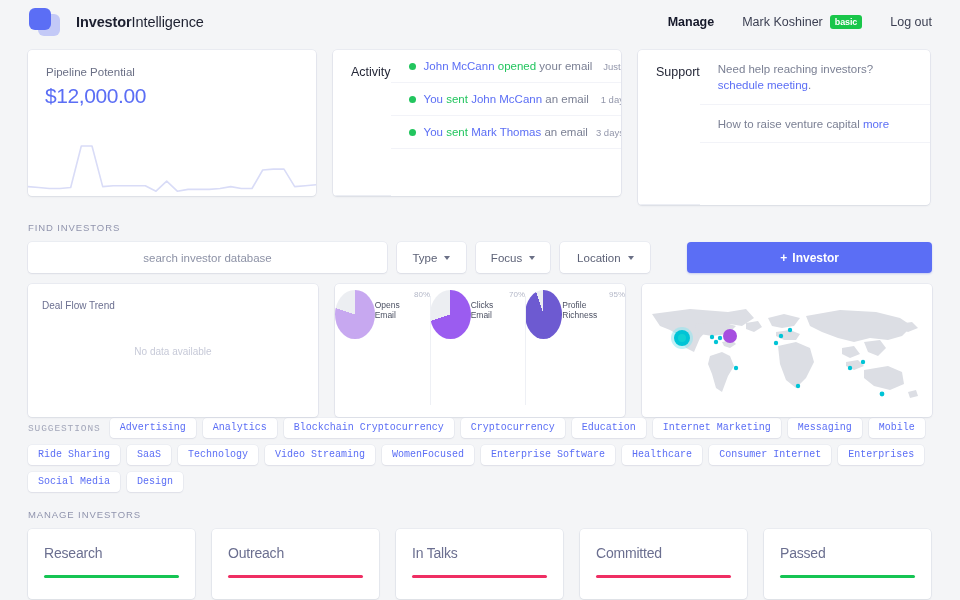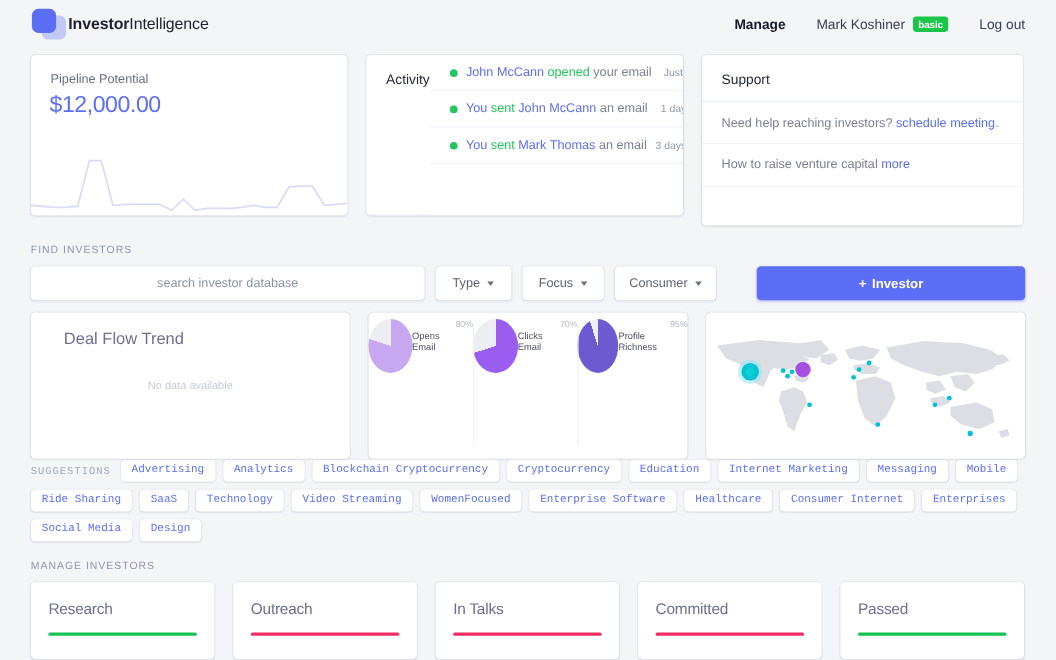--- a/index.html
+++ b/index.html
@@ -9,21 +9,21 @@
     font-family: "Liberation Sans", sans-serif;
     overflow: hidden;
   }
   .app { width: 960px; height: 600px; position: relative; }
 
   
   .header {
     height: 44px; display: flex; align-items: center;
     padding: 0 28px; background: #f4f5f7;
   }
-  .brand { display: flex; align-items: center; }
+  .brand { display: flex; align-items: center; gap: 14px; }
   .logo { position: relative; width: 34px; height: 28px; }
   .logo .sq { position: absolute; width: 22px; height: 22px; border-radius: 6px; }
   .logo .sq.back { left: 10px; top: 6px; background: #c3c9f7; }
   .logo .sq.front { left: 1px; top: 0px; background: #5b6ef5; }
   .brand-name { font-size: 14.5px; color: #1d2030; letter-spacing: -0.1px; }
   .brand-name b { font-weight: 700; }
   .brand-name span.light { font-weight: 400; }
   .nav { margin-left: auto; display: flex; align-items: center; gap: 28px; }
   .nav-item { font-size: 12.5px; color: #3b3f52; }
   .nav-item.strong { font-weight: 700; color: #15182a; }
@@ -43,21 +43,21 @@
   }
   .card-pipeline { width: 288px; height: 146px; position: relative; overflow: hidden; }
   .pipe-label { font-size: 11.5px; color: #6a6f85; margin: 16px 0 0 18px; }
   .pipe-value {
     font-size: 21px; color: #5b6ef5; font-weight: 400;
     margin: 6px 0 0 17px; letter-spacing: -0.4px;
   }
   .spark { position: absolute; left: 0; bottom: 0; width: 288px; height: 62px; }
 
   .card-activity { width: 288px; height: 146px; display: flex; flex-direction: row; overflow: hidden; }
-  .card-support  { width: 292px; height: 155px; display: flex; flex-direction: column; overflow: hidden; }
+  .card-support  { width: 292px; height: 155px; display: flex; flex-direction: row; overflow: hidden; }
   .card-head {
     font-size: 12.5px; color: #252838; padding: 15px 0 13px 18px;
     border-bottom: 1px solid #eceef4; flex: none;
   }
   .act-row {
     display: flex; align-items: center; gap: 8px;
     padding: 0 14px 0 18px; height: 33px;
     border-bottom: 1px solid #f2f3f8; flex: none;
   }
   .dot { width: 7px; height: 7px; border-radius: 50%; background: #22c55e; flex: none; }
@@ -101,21 +101,21 @@
     margin-left: 27px; width: 252px; height: 31px; background: #5b6ef5;
     border-radius: 4px; color: #fff; font-size: 12px; font-weight: 700;
     display: flex; align-items: center; justify-content: center; gap: 5px;
     border: none; font-family: "Liberation Sans", sans-serif;
     box-shadow: 0 1px 2px rgba(60,80,230,0.25);
   }
 
   
   .row-mid { display: flex; gap: 17px; padding: 0 28px; margin-top: 11px; }
   .card-trend { width: 292px; height: 133px; position: relative; }
-  .trend-title { font-size: 15px; color: #6b6f90; margin: 16px 0 0 30px; }
+  .trend-title { font-size: 10px; color: #6b6f90; margin: 16px 0 0 14px; }
   .nodata {
     position: absolute; left: 0; right: 0; top: 62px; text-align: center;
     font-size: 10px; color: #c7cad8;
   }
   .card-pies { width: 292px; height: 133px; display: flex; }
   .pie-cell {
     flex: 1; display: flex; flex-direction: row; align-items: flex-start;
     justify-content: center; gap: 0; position: relative;
   }
   .pie-cell + .pie-cell::before {
@@ -227,21 +227,21 @@
     <input class="search" placeholder="search investor database" style="">
     <div class="ddl t1">
       <span>Type</span>
       <span class="caret"></span>
     </div>
     <div class="ddl t2">
       <span>Focus</span>
       <span class="caret"></span>
     </div>
     <div class="ddl t3">
-      <span>Consumer</span>
+      <span>Location</span>
       <span class="caret"></span>
     </div>
     <button class="btn-investor">
       <span>+</span>
       <span>Investor</span>
     </button>
   </div>
 
   <div class="row-mid">
 

